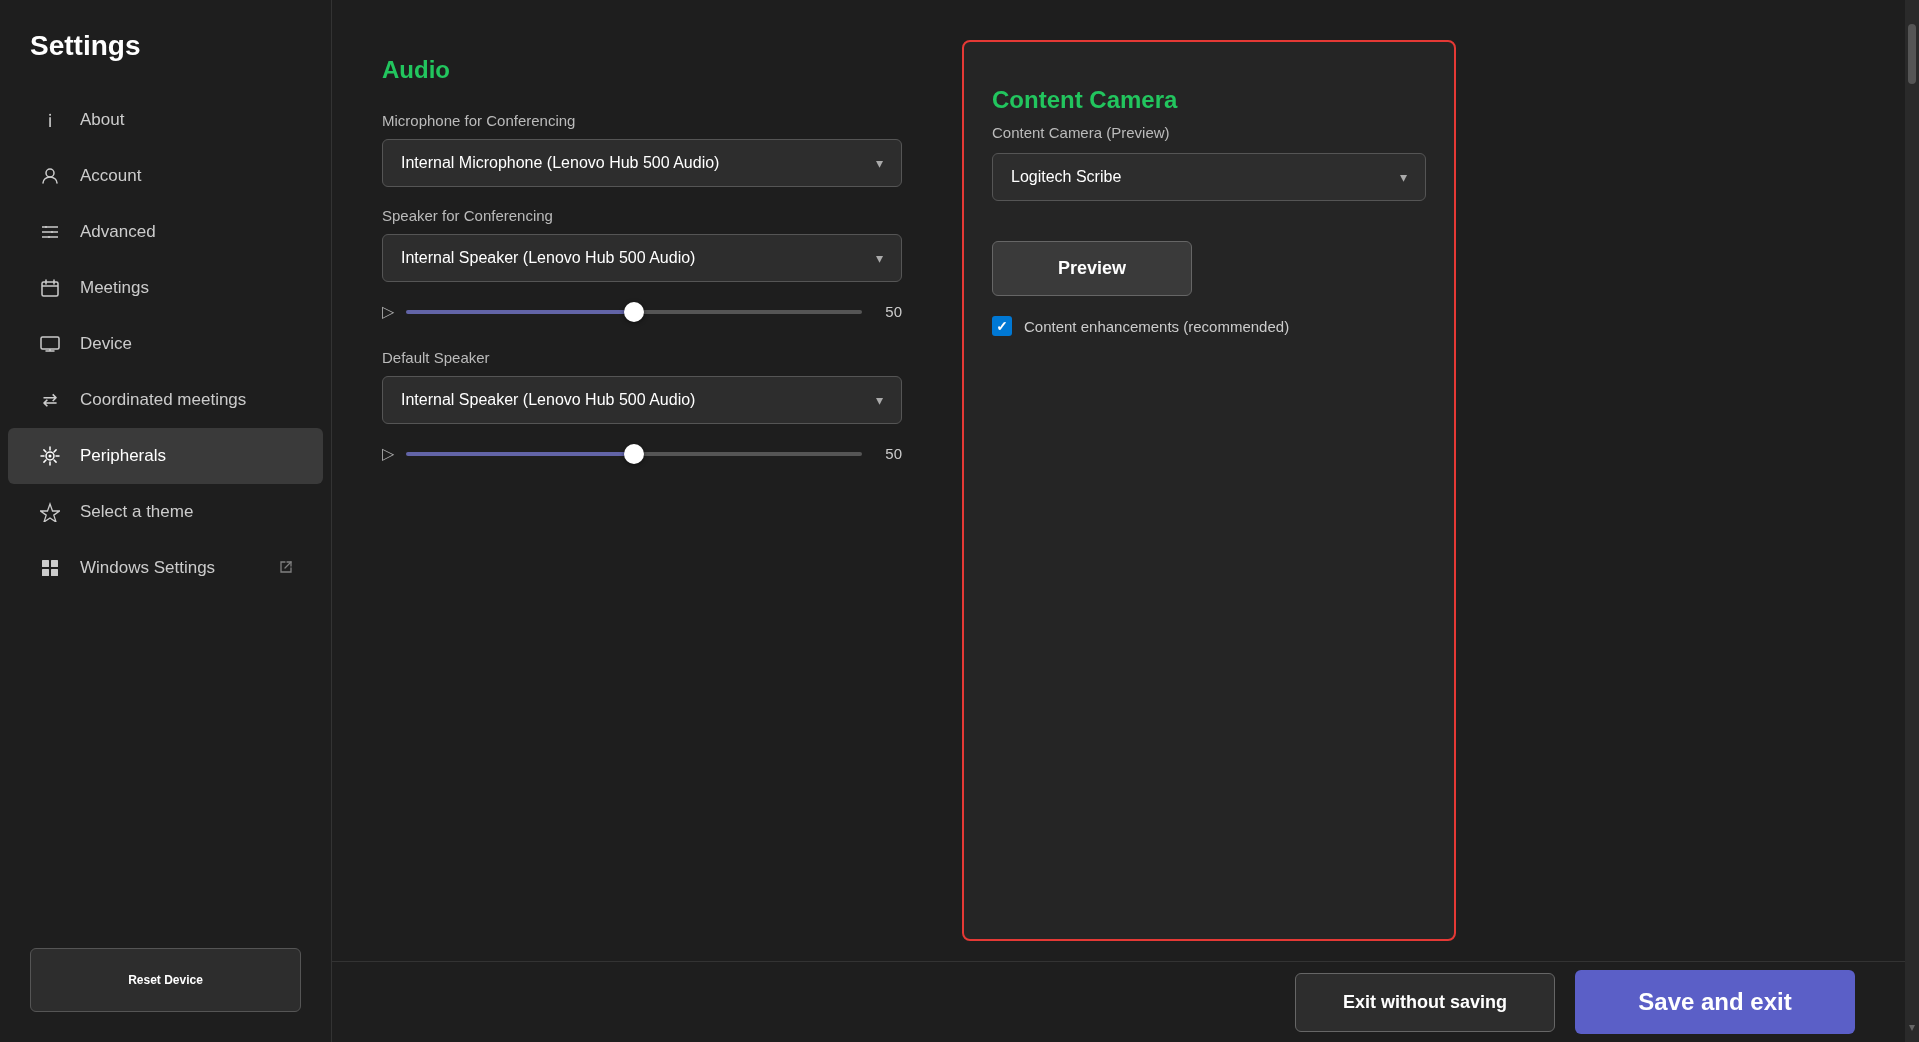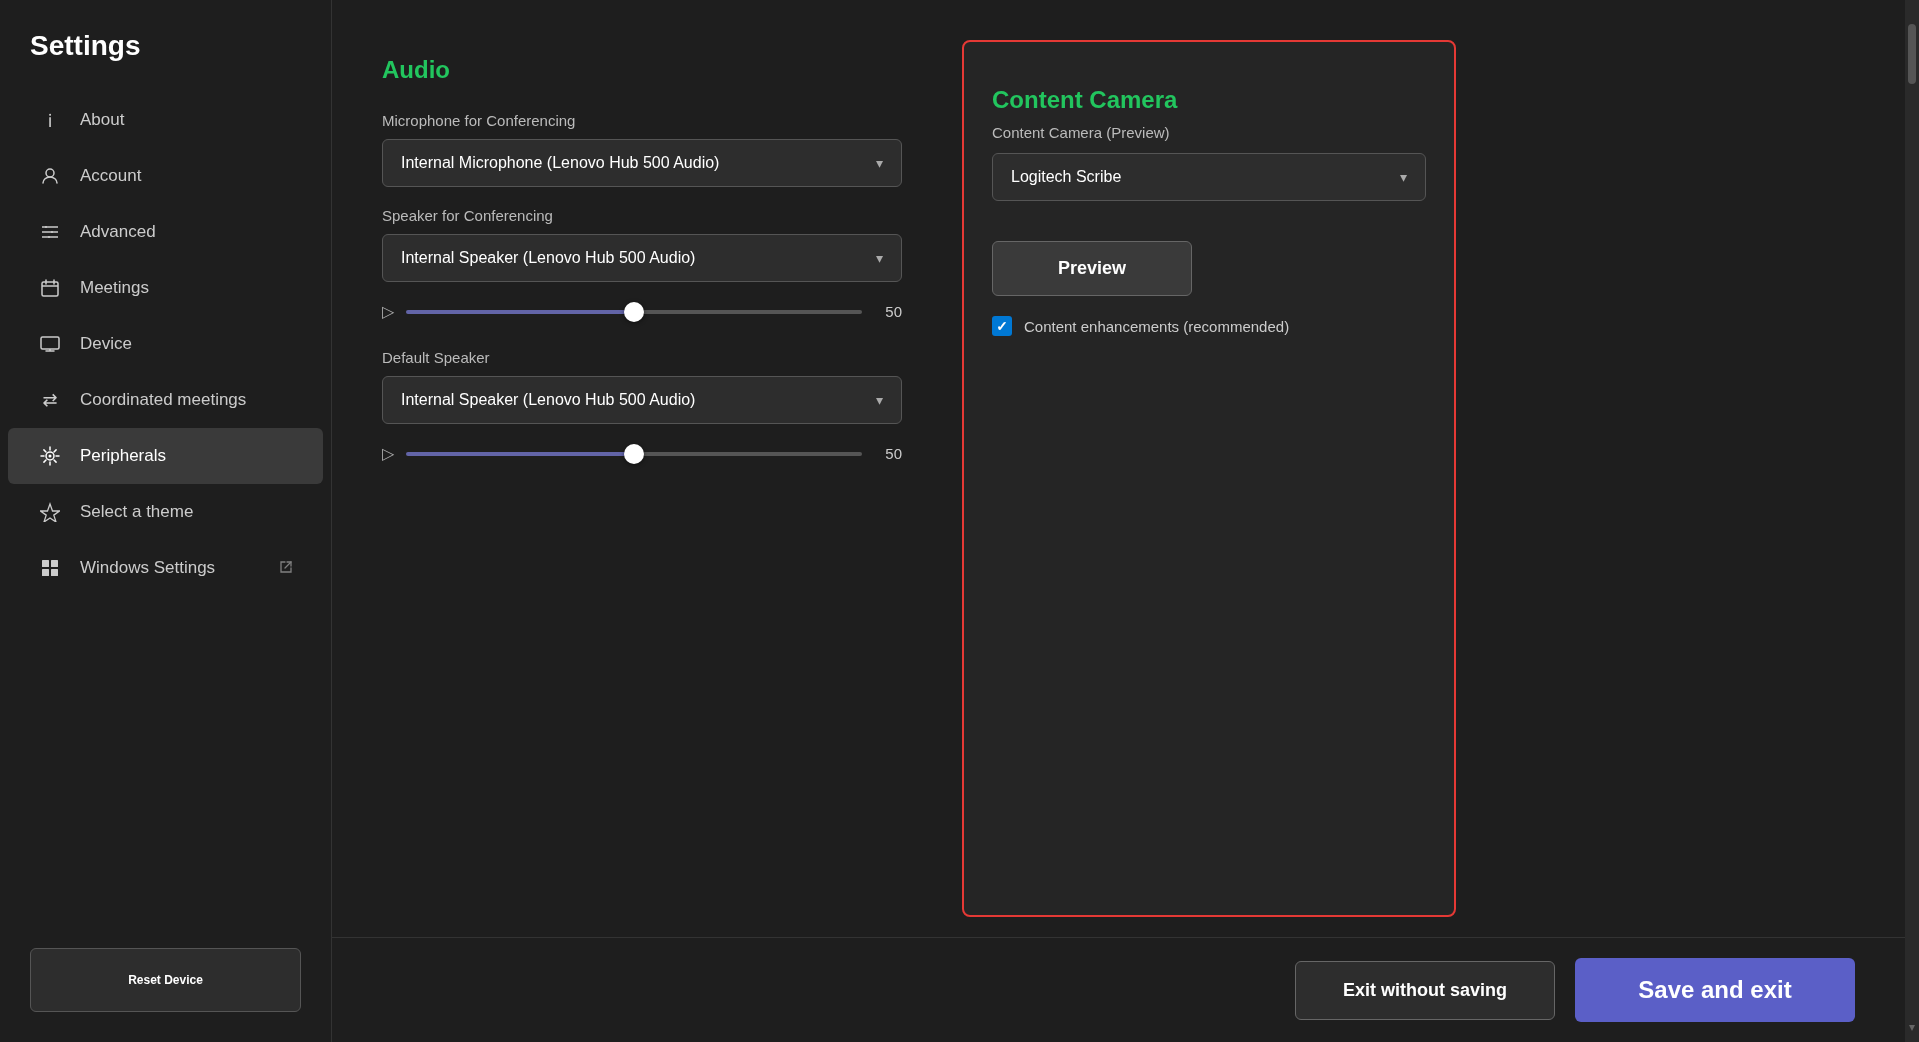--- a/index.html
+++ b/index.html
@@ -230,21 +230,21 @@
       border-radius: 3px;
       flex-shrink: 0;
       cursor: pointer;
     }
 
     
     .footer {
       display: flex;
       justify-content: flex-end;
       align-items: center;
-      padding: 20px 50px;
+      padding: 8px 50px;
       gap: 20px;
       border-top: 1px solid #333;
     }
     .btn-exit {
       background: #2d2d2d;
       border: 1px solid #666;
       border-radius: 6px;
       color: #fff;
       font-size: 18px;
       font-weight: 600;

